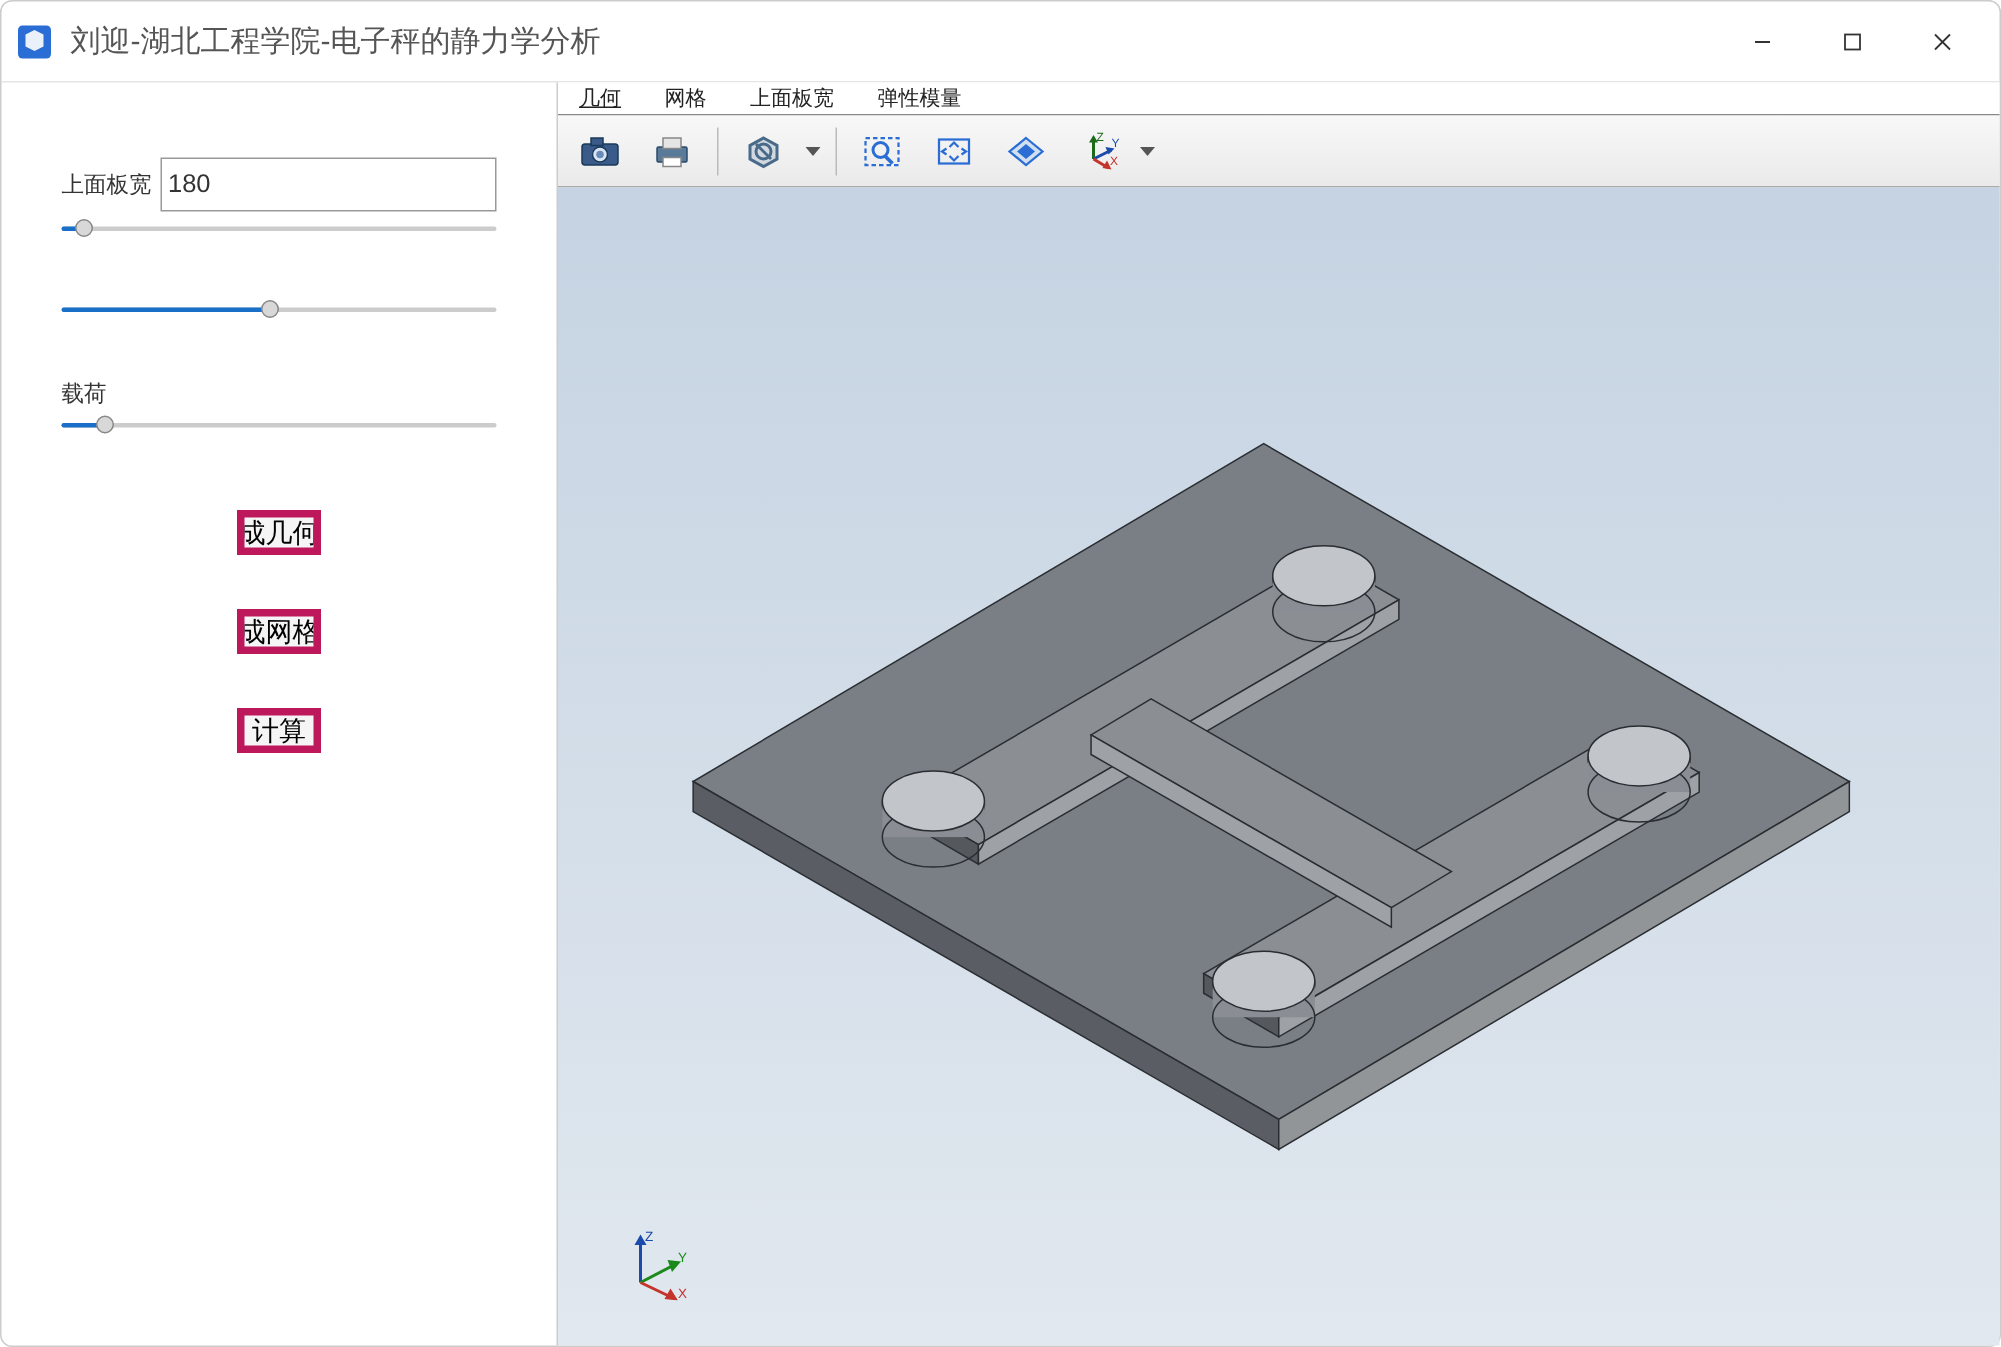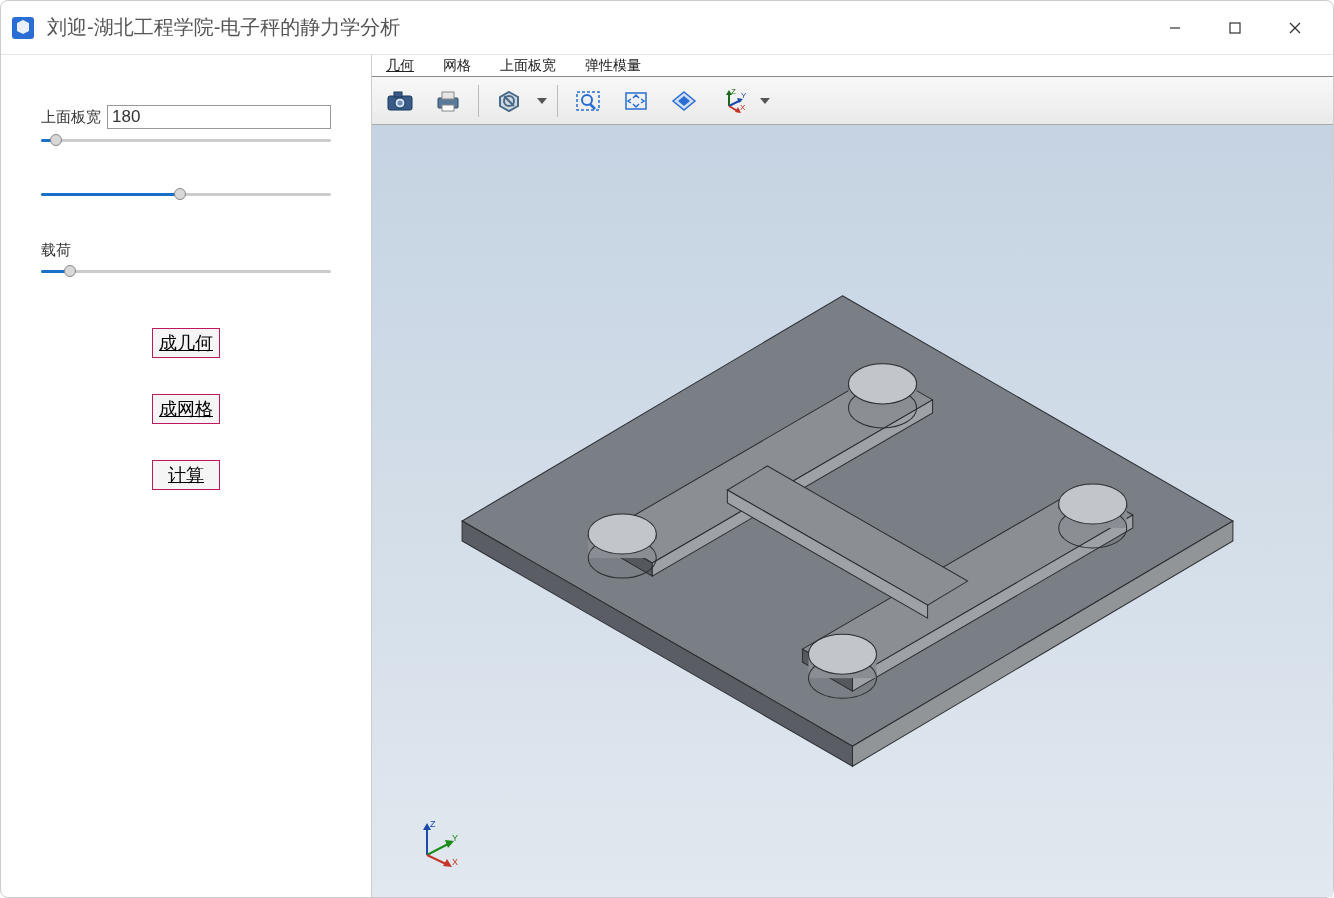--- a/index.html
+++ b/index.html
@@ -74,21 +74,21 @@
       align-items: center;
       gap: 6px;
     }
     .param-label {
       font-size: 15px;
       color: #333;
       white-space: nowrap;
     }
     .param-input {
       flex: 1;
-      height: 24px;
+      height: 36px;
       border: 1px solid #999;
       padding: 0 4px;
       font-size: 17px;
       font-family: inherit;
       color: #333;
       min-width: 0;
     }
     .slider-wrap {
       position: relative;
       height: 14px;
@@ -121,33 +121,32 @@
       transform: translateX(-50%);
     }
     .action-buttons {
       display: flex;
       flex-direction: column;
       gap: 36px;
       align-items: center;
       margin-top: 10px;
     }
     .action-btn {
-      width: 68px;
+      width: 56px;
       height: 30px;
-      border: 1px solid #be185d;
+      border: 5px solid #be185d;
       background: #f5f5f5;
       font-size: 18px;
       font-family: inherit;
       cursor: pointer;
       overflow: hidden;
       white-space: nowrap;
       display: flex;
       align-items: center;
       justify-content: center;
-      text-decoration: underline;
     }
     .viewport-area {
       flex: 1;
       display: flex;
       flex-direction: column;
       border-left: 1px solid #ccc;
     }
     .tabs {
       height: 22px;
       display: flex;

